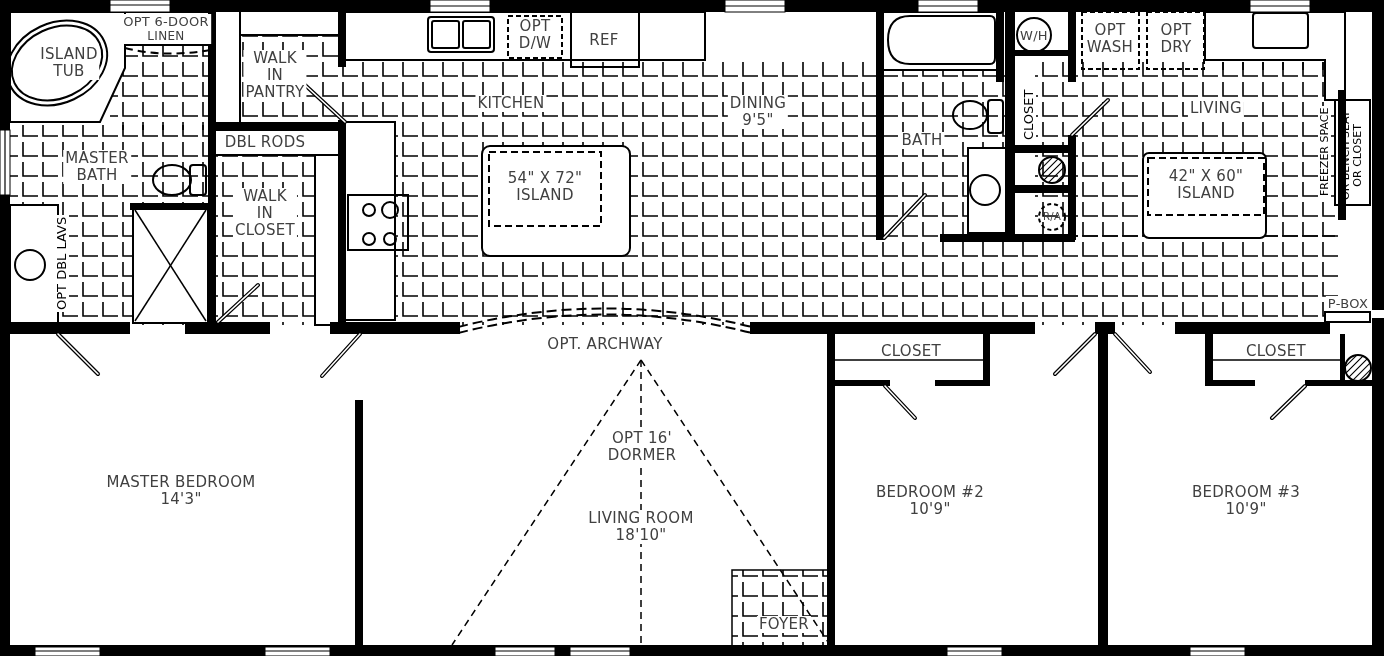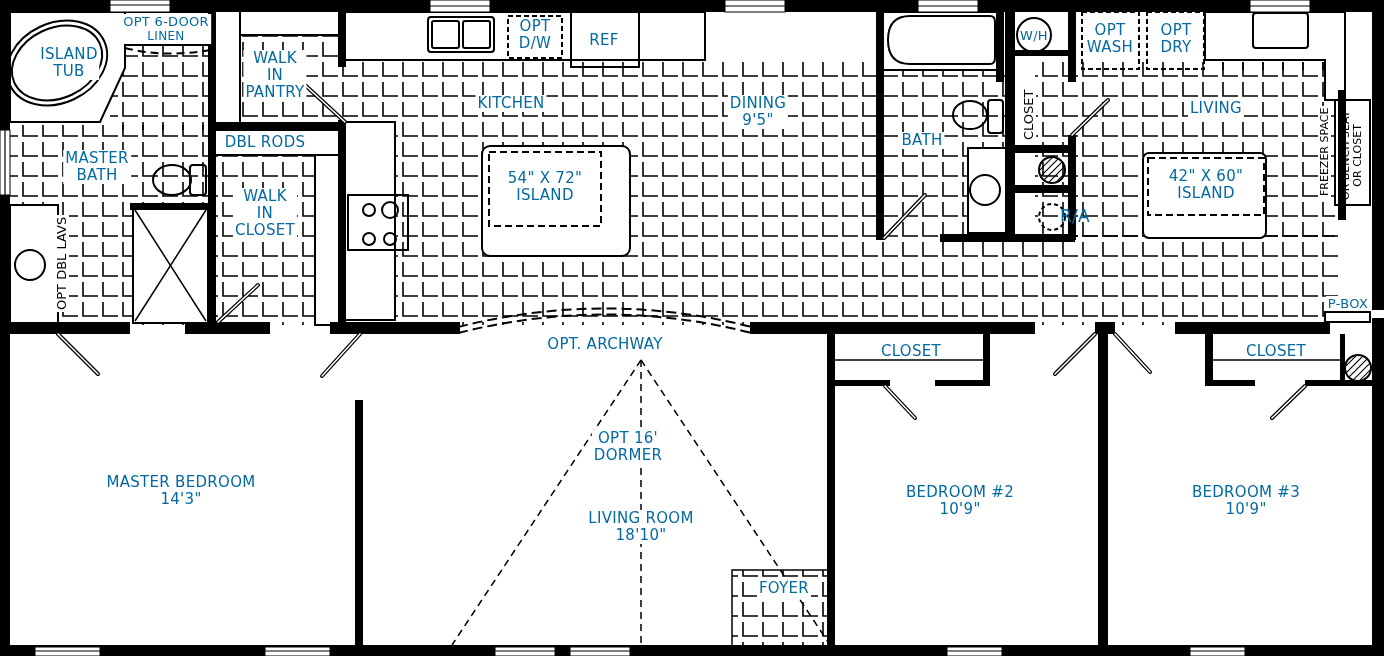--- a/index.html
+++ b/index.html
@@ -1,18 +1,18 @@
 <!DOCTYPE html>
 <html><head>
 <meta charset="utf-8">
 <style>
   html, body { margin: 0; padding: 0; background: #ffffff; }
   body { width: 1384px; height: 656px; overflow: hidden; position: relative; font-family: "DejaVu Sans", sans-serif; }
   #plan { position: absolute; left: 0; top: 0; width: 1384px; height: 656px; }
-  .lbl { position: absolute; color: #0369a1; font-family: "DejaVu Sans", sans-serif; font-size: 15px; line-height: 17px; text-align: center; white-space: nowrap; letter-spacing: 0.3px; transform: translateX(-50%); }
+  .lbl { position: absolute; color: #404040; font-family: "DejaVu Sans", sans-serif; font-size: 15px; line-height: 17px; text-align: center; white-space: nowrap; letter-spacing: 0.3px; transform: translateX(-50%); }
   .lbl span { display: block; }
   .sm { font-size: 13px; line-height: 15px; }
   .vert { position: absolute; font-family: "DejaVu Sans", sans-serif; font-size: 13px; line-height: 14px; white-space: nowrap; transform-origin: left top; transform: rotate(-90deg); color:#000; text-align:center; }
   .bg { background: #fff; padding: 0 2px; }
 </style>
 </head>
 <body>
 
 <svg id="plan" viewBox="0 0 1384 656" xmlns="http://www.w3.org/2000/svg">
   <defs>
@@ -306,21 +306,21 @@
 </div>
 <div class="lbl bg" style="left:922px;top:132px;">
   <span>BATH</span>
 </div>
 <div class="lbl sm" style="left:1034px;top:28px;">
   <span>W/H</span>
 </div>
 <div class="vert bg" style="left:1022px;top:142px;">
   <span>CLOSET</span>
 </div>
-<div class="lbl" style="left:1075px;top:210px;font-size:17px;line-height:13px;">
+<div class="lbl" style="left:1052px;top:210px;font-size:10px;line-height:13px;">
   <span>R/A</span>
 </div>
 <div class="lbl" style="left:1110px;top:22px;">
   <span>OPT</span>
     <span>WASH</span>
 </div>
 <div class="lbl" style="left:1176px;top:22px;">
   <span>OPT</span>
     <span>DRY</span>
 </div>
@@ -336,39 +336,39 @@
 </div>
 <div class="vert" style="left:1340px;top:200px;font-size:11px;line-height:12px;">
   <span>OR BENCH SEAT</span><br><span>OR CLOSET</span>
 </div>
 <div class="lbl bg sm" style="left:1348px;top:296px;">
   <span>P-BOX</span>
 </div>
 <div class="lbl" style="left:605px;top:336px;">
   <span>OPT. ARCHWAY</span>
 </div>
-<div class="lbl bg" style="left:628px;top:430px;">
+<div class="lbl bg" style="left:642px;top:430px;">
   <span>OPT 16'</span>
     <span>DORMER</span>
 </div>
 <div class="lbl bg" style="left:641px;top:510px;">
   <span>LIVING ROOM</span>
     <span>18'10"</span>
 </div>
-<div class="lbl bg" style="left:784px;top:580px;">
+<div class="lbl bg" style="left:784px;top:616px;">
   <span>FOYER</span>
 </div>
 <div class="lbl" style="left:181px;top:474px;">
   <span>MASTER BEDROOM</span>
     <span>14'3"</span>
 </div>
 <div class="lbl" style="left:911px;top:343px;">
   <span>CLOSET</span>
 </div>
-<div class="lbl" style="left:960px;top:484px;">
+<div class="lbl" style="left:930px;top:484px;">
   <span>BEDROOM #2</span>
     <span>10'9"</span>
 </div>
 <div class="lbl" style="left:1276px;top:343px;">
   <span>CLOSET</span>
 </div>
 <div class="lbl" style="left:1246px;top:484px;">
   <span>BEDROOM #3</span>
     <span>10'9"</span>
 </div>

